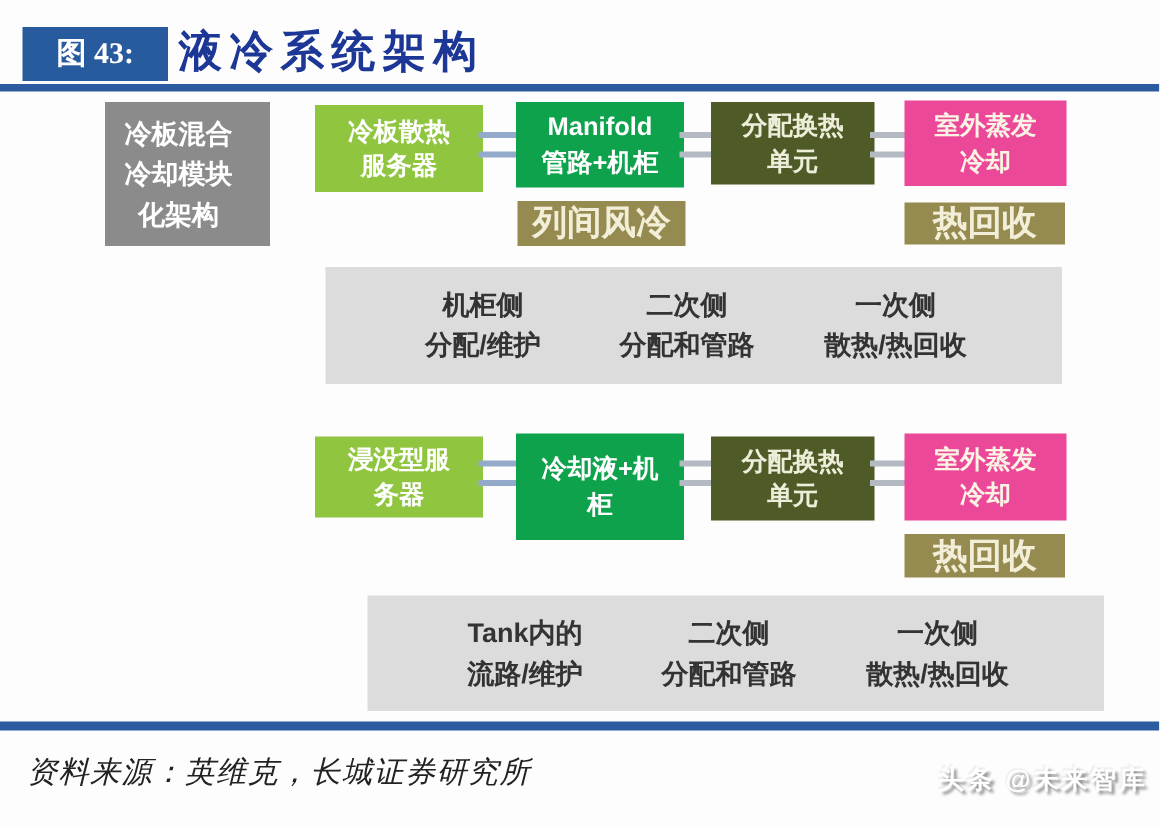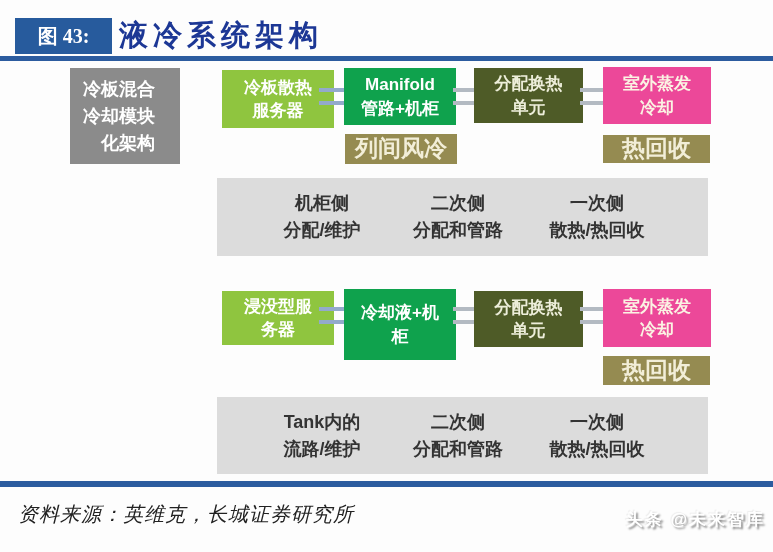--- a/index.html
+++ b/index.html
@@ -22,26 +22,26 @@
   .rule-top { top:56px; height:5px; }
   .rule-bottom { top:481px; height:6px; }
 
   
   .box {
     position:absolute; display:flex; align-items:center; justify-content:center;
     text-align:center; white-space:pre-line; font-weight:bold; line-height:1.38;
   }
   .side {
     background:#8b8b8b; color:#ffffff; font-size:18px; line-height:1.5;
-    justify-content:flex-start; text-align:right; padding-left:13px; box-sizing:border-box;
+    justify-content:flex-start; text-align:center; padding-left:13px; box-sizing:border-box;
   }
   #side1 { left:70px;  top:68px;  width:110px; height:96px; }
   #side2 { left:70px;  top:288px; width:110px; height:97px; }
 
-  .server   { background:#8fc53f; color:#ffffff; font-size:17px;margin-left:12px; }
+  .server   { background:#8fc53f; color:#ffffff; font-size:17px; }
   #server1  { left:210px; top:70px;  width:112px; height:58px; }
   #server2  { left:210px; top:291px; width:112px; height:54px; }
 
   .manifold  { background:#0fa24d; color:#ffffff; font-size:17px; }
   #manifold1 { left:344px; top:68px;  width:112px; height:57px; }
   #manifold2 { left:344px; top:289px; width:112px; height:71px; }
 
   .olivebox { background:#958b51; color:#f2eed8; font-size:23px; }
   #air1  { left:345px; top:134px; width:112px; height:30px; }
   #heat1 { left:603px; top:135px; width:107px; height:28px; }
@@ -66,21 +66,21 @@
   #conn1a { left:319px; top:88px;  width:28px; }
   #conn1b { left:453px; top:88px;  width:24px; }
   #conn1c { left:580px; top:88px;  width:26px; }
   #conn2a { left:319px; top:307px; width:28px; }
   #conn2b { left:453px; top:307px; width:24px; }
   #conn2c { left:580px; top:307px; width:26px; }
 
   
   .band { position:absolute; left:217px; width:491px; background:#dcdcdc; }
   #band1 { top:178px; height:78px; }
-  #band2 { top:397px; height:77px; }
+  #band2 { top:397px; height:77px;margin-left:28px; }
   .stage {
     position:absolute; width:170px; top:50%; transform:translateY(-50%);
     text-align:center; font-weight:bold; font-size:18px; line-height:1.5;
     color:#333333;
   }
   .stage.s1 { left:20px; }
   .stage.s2 { left:156px; }
   .stage.s3 { left:295px; }
 
   

